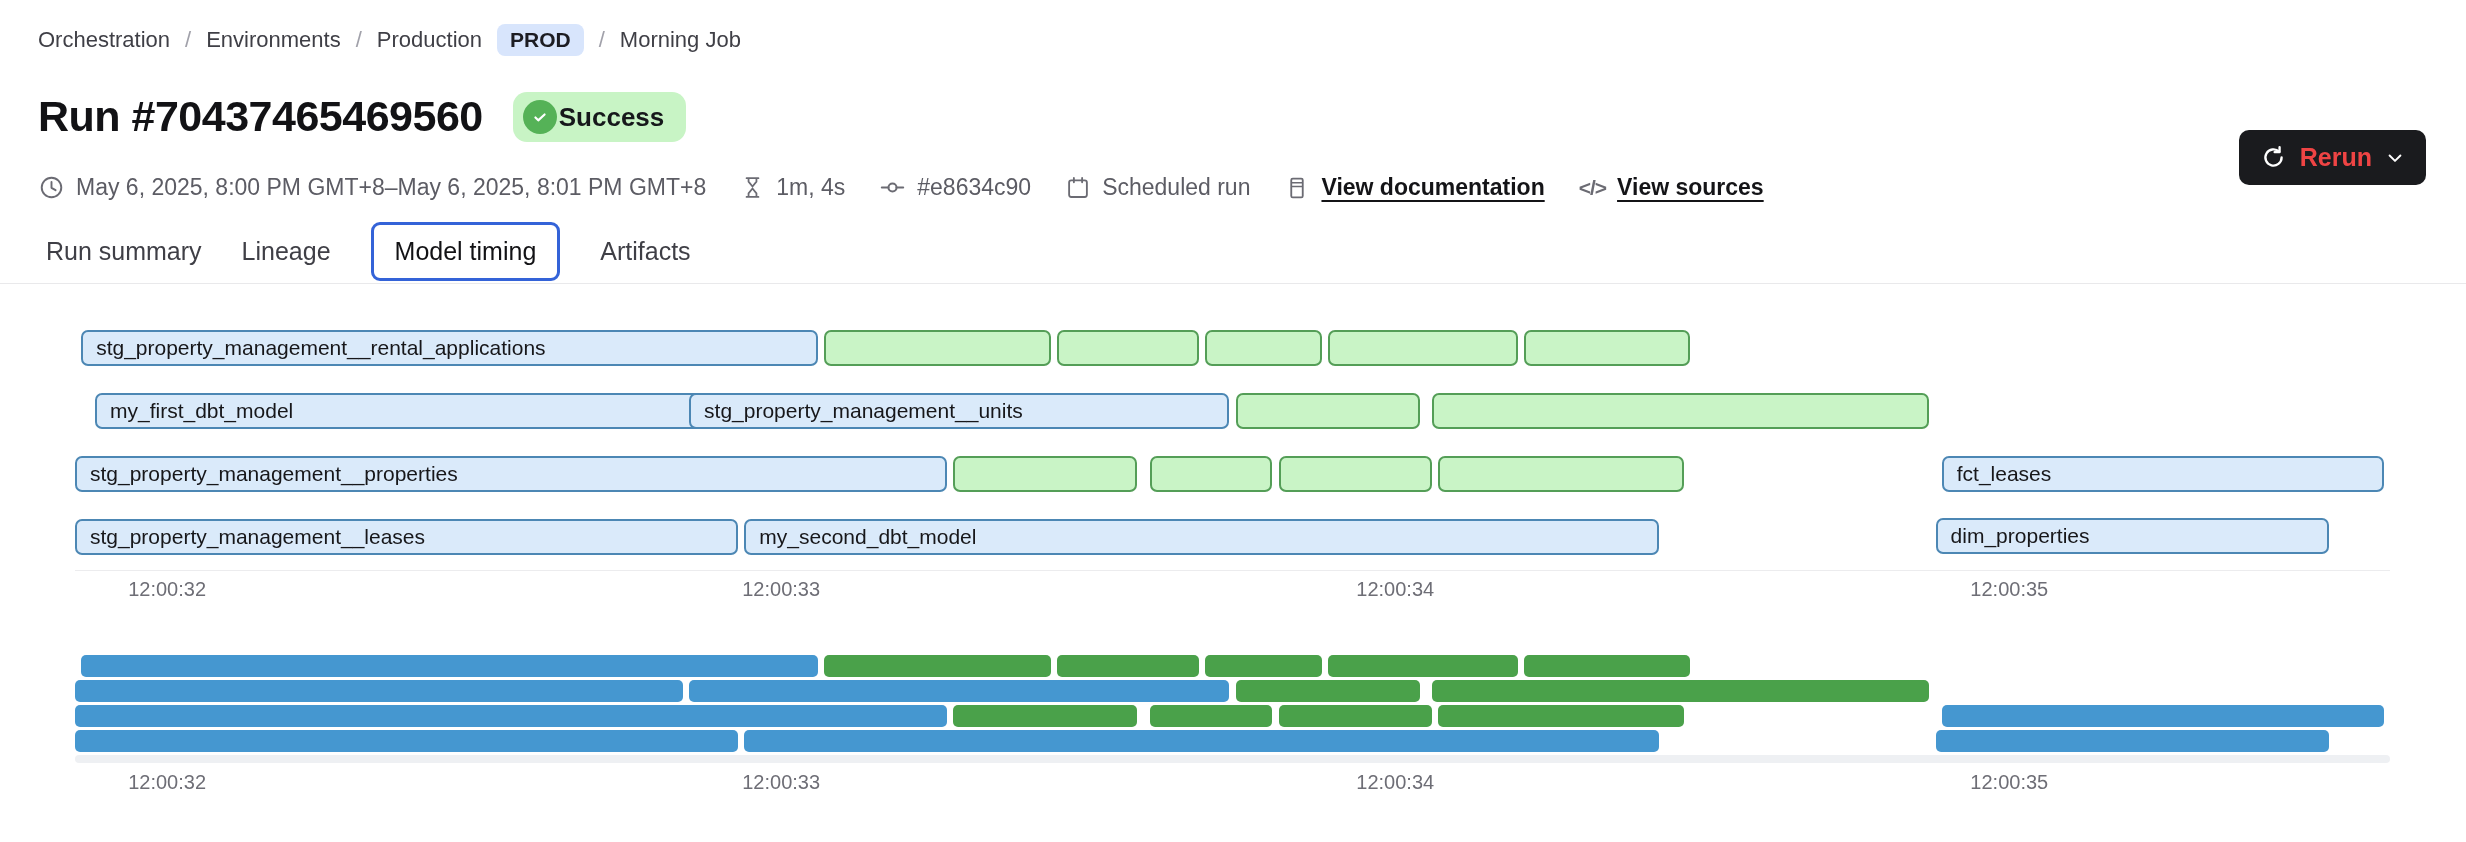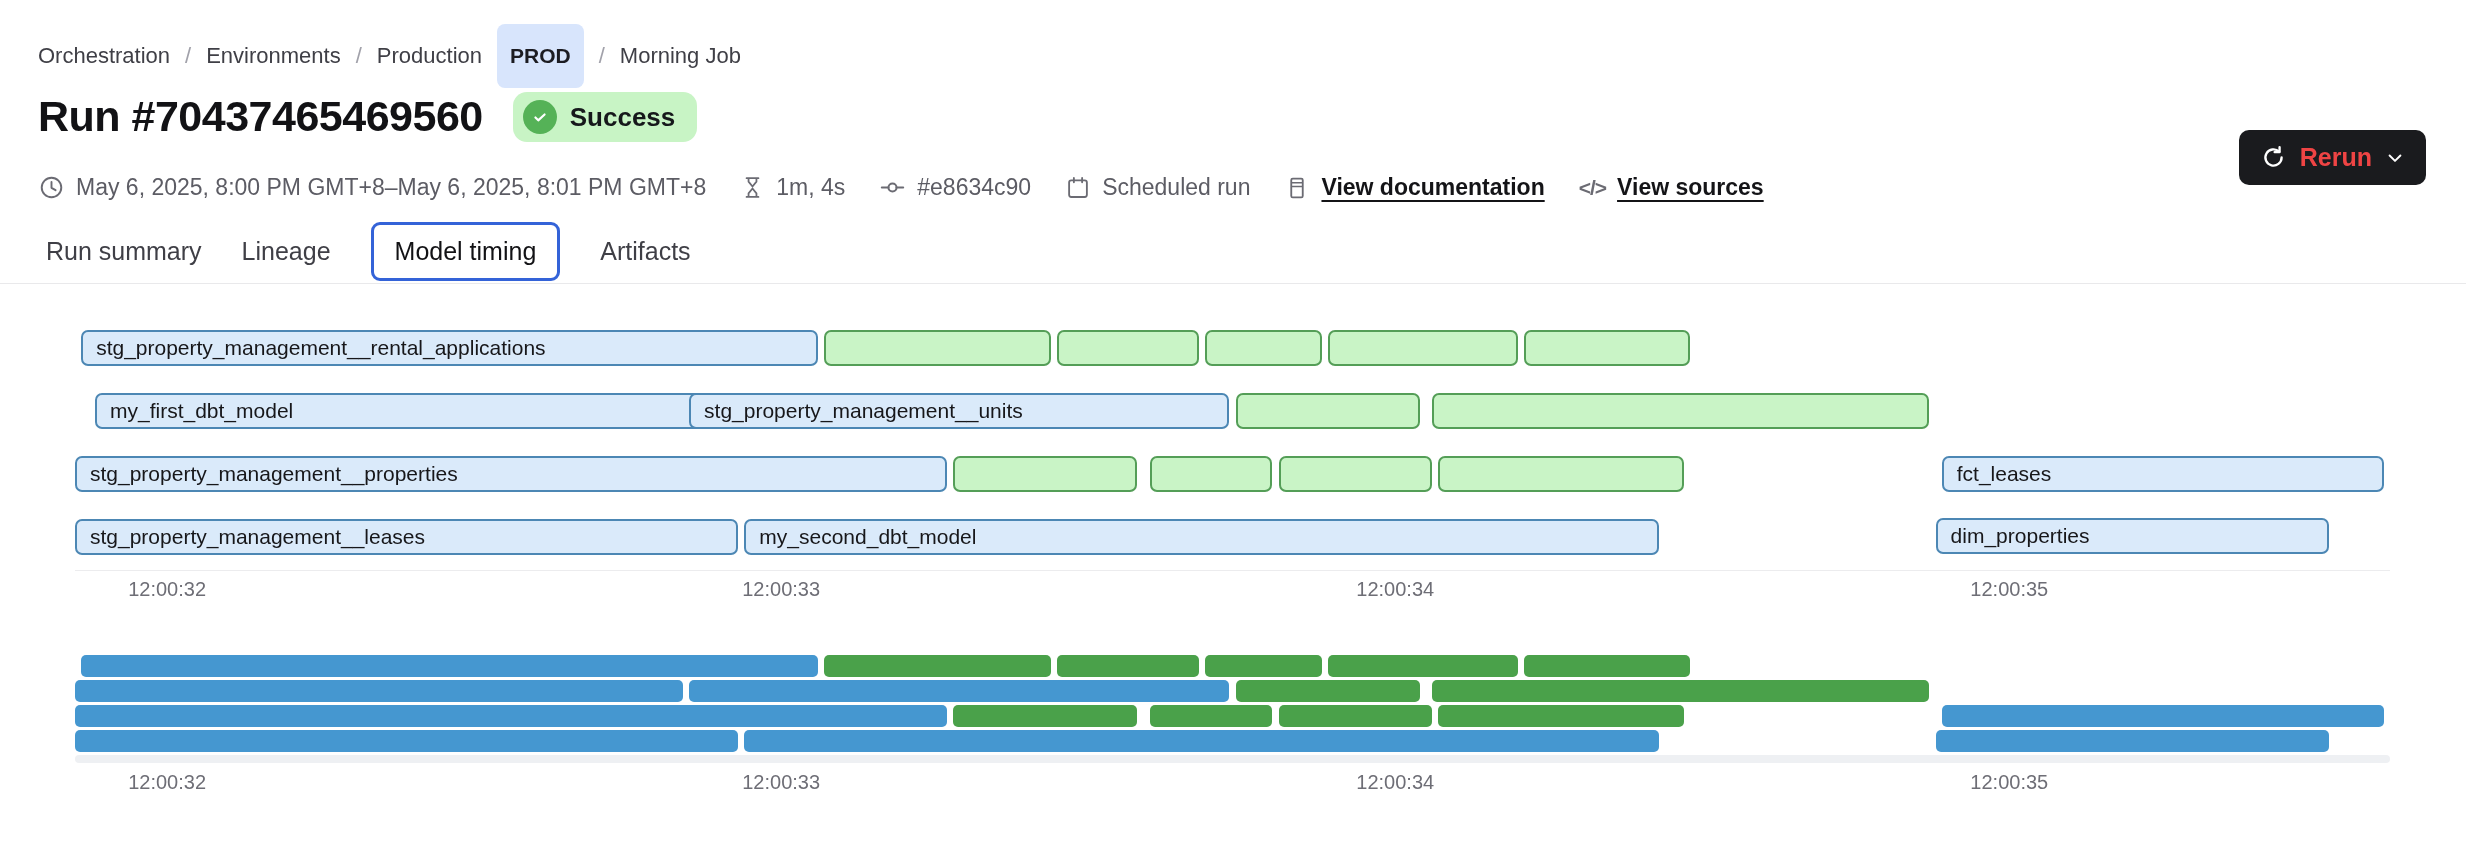--- a/index.html
+++ b/index.html
@@ -6,26 +6,26 @@
   .screen {
     position:relative; width:2466px; height:842px; overflow:hidden;
     background:#ffffff; color:#18181b;
     font-family:"Liberation Sans", sans-serif;
   }
 
   
   .breadcrumb { position:absolute; top:24px; left:38px; display:flex; align-items:center; gap:15px; font-size:22px; color:#3f3f46; }
   .crumb { cursor:pointer; }
   .crumb-sep { color:#a1a1aa; }
-  .env-pill { background:#d8e5fc; border-radius:8px; padding:20px 13px; font-weight:700; color:#1c1c22; font-size:21px; }
+  .env-pill { background:#d8e5fc; border-radius:8px; padding:4px 13px; font-weight:700; color:#1c1c22; font-size:21px; }
 
   
   .title-row { position:absolute; top:92px; left:38px; display:flex; gap:30px; }
   .run-title { margin:0; font-size:43px; font-weight:600; letter-spacing:-0.5px; color:#121215; }
-  .status-badge { display:flex; align-items:center; gap:13px; background:#c8f4c5; border-radius:14px; padding:8px 22px 8px 10px; font-size:26px; font-weight:600; color:#16181b; }
+  .status-badge { display:flex; align-items:center; gap:2px; background:#c8f4c5; border-radius:14px; padding:8px 22px 8px 10px; font-size:26px; font-weight:600; color:#16181b; }
   .check-circle { width:34px; height:34px; border-radius:50%; background:#55b257; display:flex; align-items:center; justify-content:center; }
 
   
   .meta-row { position:absolute; top:174px; left:38px; display:flex; align-items:center; gap:34px; font-size:23px; color:#5c5c64; white-space:nowrap; }
   .meta-item { display:flex; align-items:center; gap:11px; }
   .meta-icon { flex:none; color:#6b6b73; }
   .meta-link { color:#141417; font-weight:600; text-decoration:underline; text-underline-offset:5px; cursor:pointer; }
   .code-glyph { font-weight:600; font-size:21px; color:#6b6b73; letter-spacing:-1px; }
 
   

